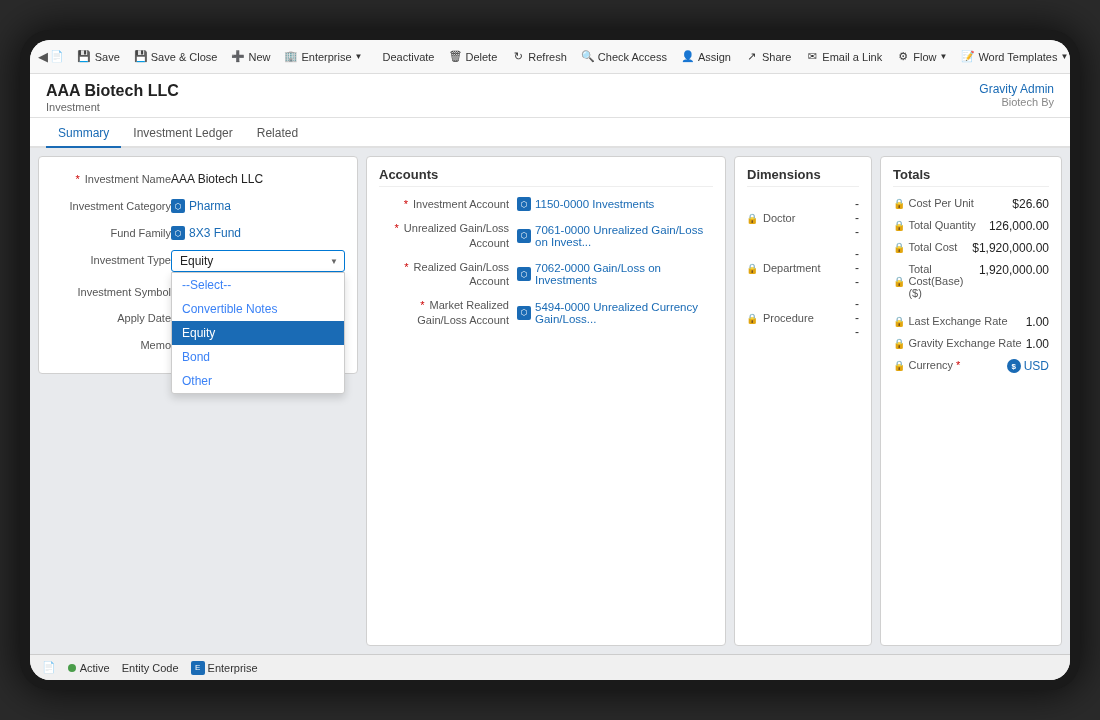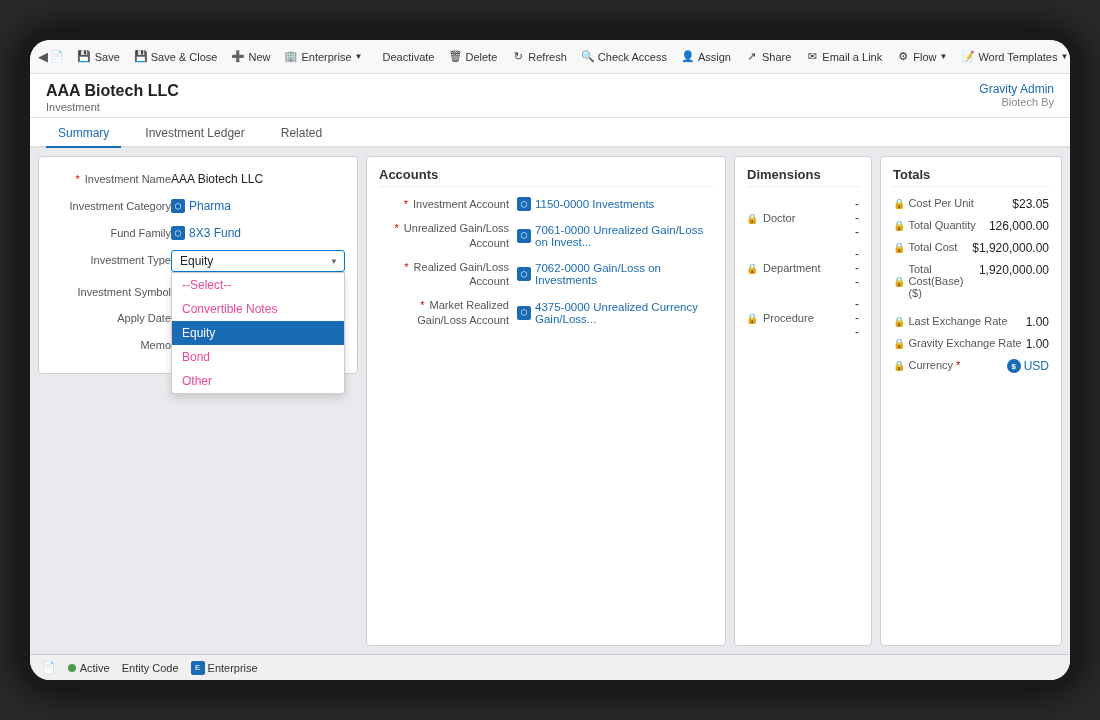--- a/index.html
+++ b/index.html
@@ -101,21 +101,21 @@
       font-size: 12px;
       font-weight: 500;
     }
     .modified-by {
       font-size: 11px;
       color: #888;
     }
     
     .tabs {
       display: flex;
-      gap: 12px;
+      gap: 0;
       padding: 0 16px;
       background: #fff;
       border-bottom: 2px solid #e0e0e0;
       flex-shrink: 0;
     }
     .tab {
       padding: 8px 12px 6px;
       font-size: 12px;
       color: #555;
       cursor: pointer;
@@ -215,21 +215,21 @@
       background: #fff;
       border: 1px solid #ccc;
       border-radius: 0 0 3px 3px;
       z-index: 100;
       box-shadow: 0 4px 8px rgba(0,0,0,0.15);
     }
     .dropdown-item {
       padding: 5px 10px;
       font-size: 12px;
       cursor: pointer;
-      color: #ec4899;
+      color: #3b82f6;
     }
     .dropdown-item.selected {
       background: #1a6bb5;
       color: white;
     }
     
     .middle-panel {
       flex: 1;
       display: flex;
       flex-direction: row;
@@ -587,21 +587,21 @@
             </div>
           </div>
 
           <div class="account-row">
             <div class="account-label">
               <span class="required-star">*</span>
               <span>Market Realized Gain/Loss Account</span>
             </div>
             <div class="account-value">
               <span class="linked-icon">⬡</span>
-              <span style="cursor:pointer;">4375-0000 Unrealized Currency Gain/Loss...</span>
+              <span style="cursor:pointer;">5494-0000 Unrealized Currency Gain/Loss...</span>
             </div>
           </div>
         </div>
 
         <div class="section-panel">
           <div class="section-title">Dimensions</div>
 
           <div class="dim-row">
             <div class="dim-label">
               <span class="lock-icon">🔒</span>
@@ -630,21 +630,21 @@
       </div>
 
       <div class="right-panel">
         <div class="section-title">Totals</div>
 
         <div class="totals-row">
           <div class="totals-label">
             <span style="font-size:10px;">🔒</span>
             <span>Cost Per Unit</span>
           </div>
-          <div class="totals-value">$23.05</div>
+          <div class="totals-value">$26.60</div>
         </div>
 
         <div class="totals-row">
           <div class="totals-label">
             <span style="font-size:10px;">🔒</span>
             <span>Total Quantity</span>
           </div>
           <div class="totals-value">126,000.00</div>
         </div>
 

